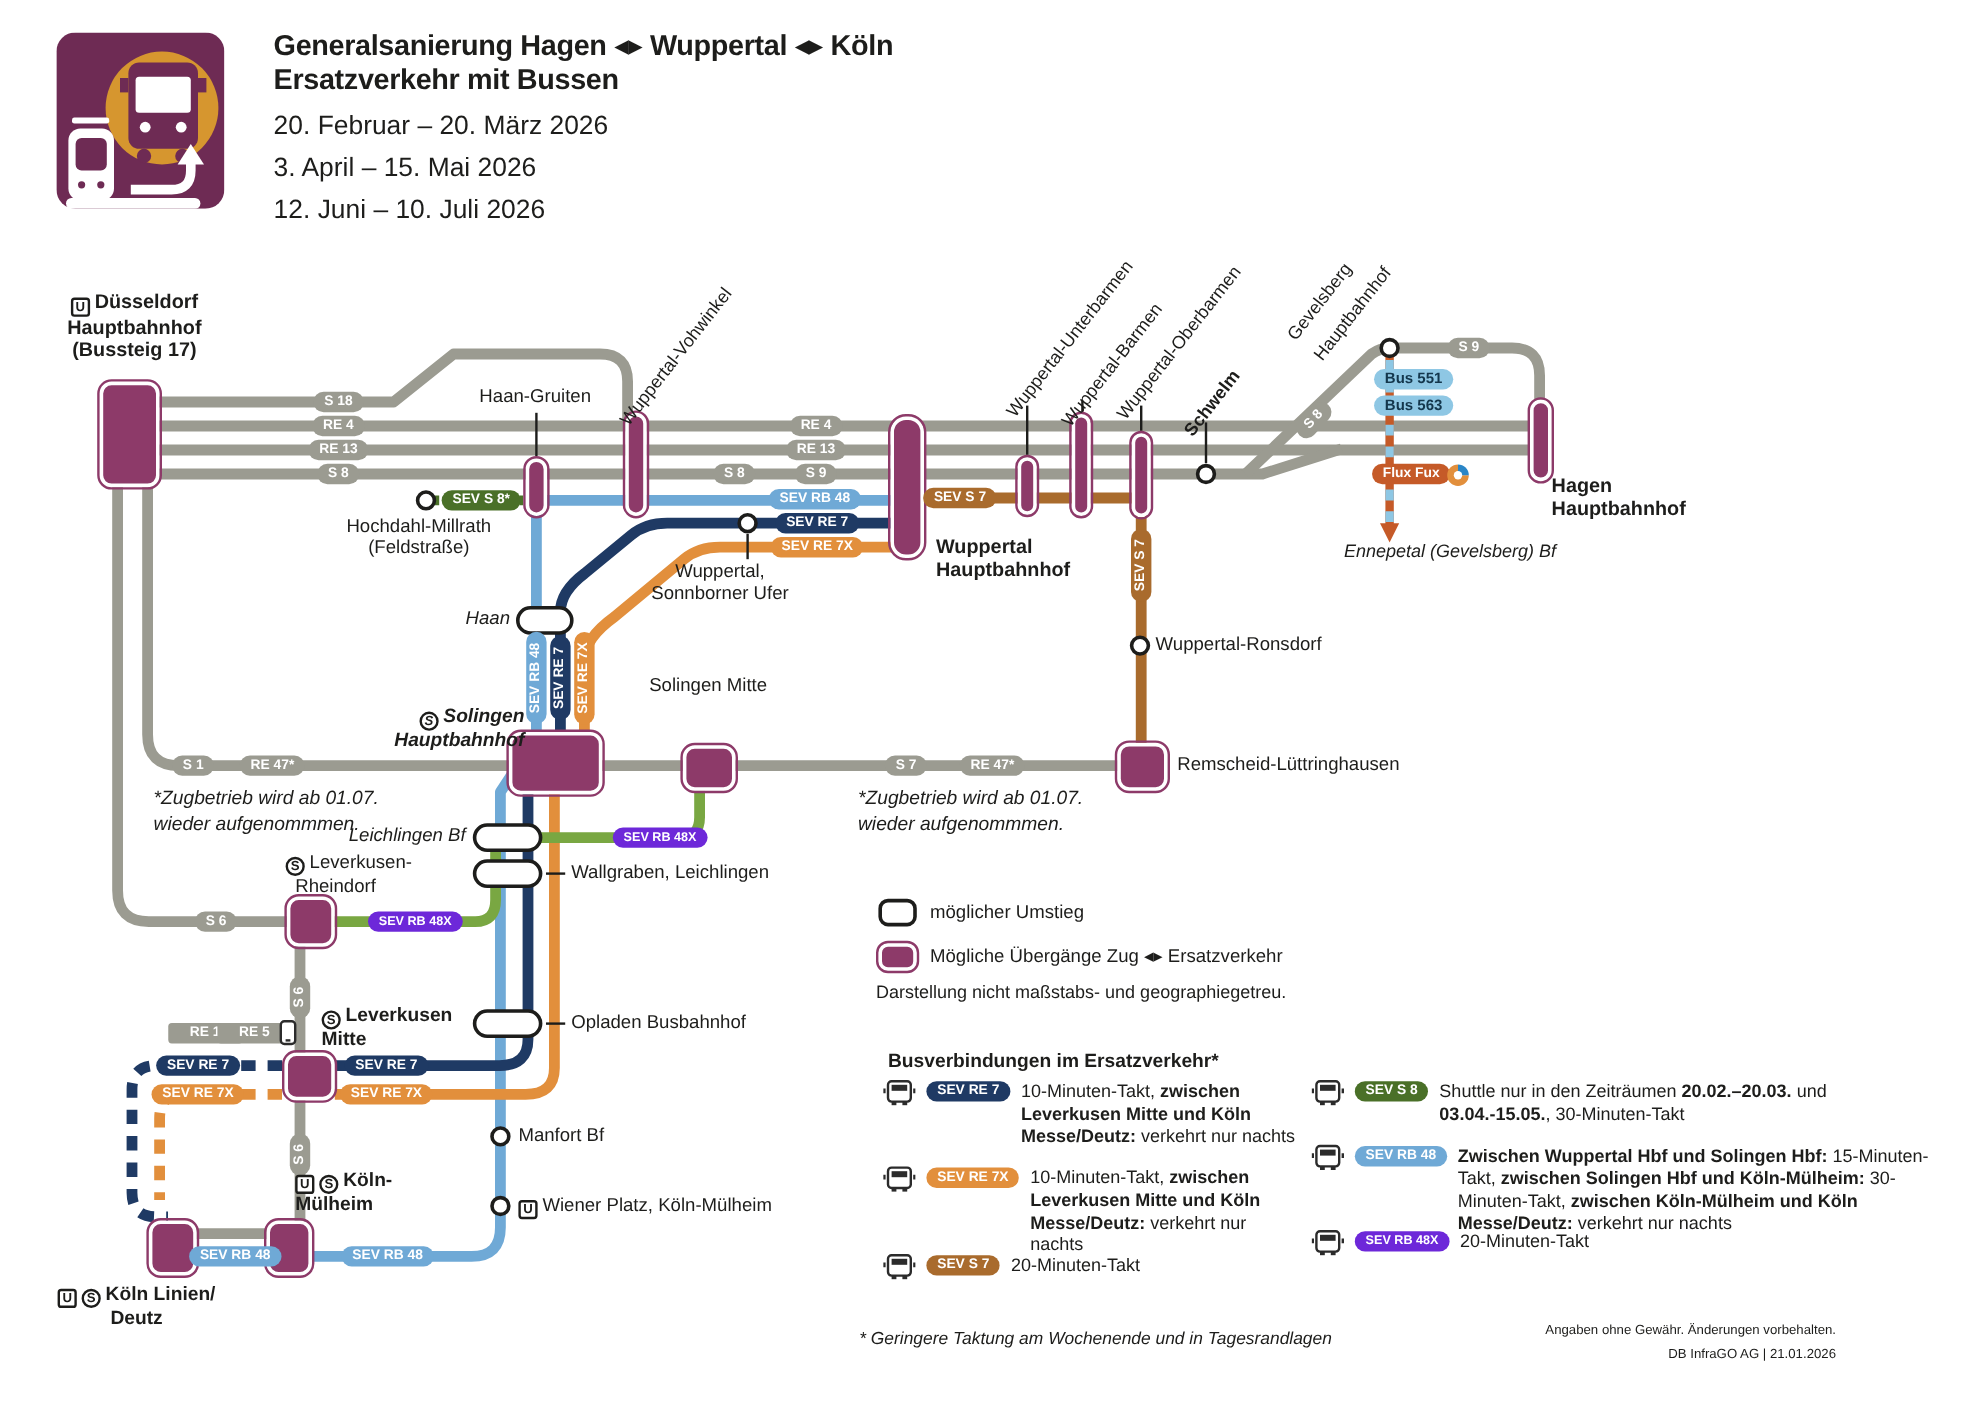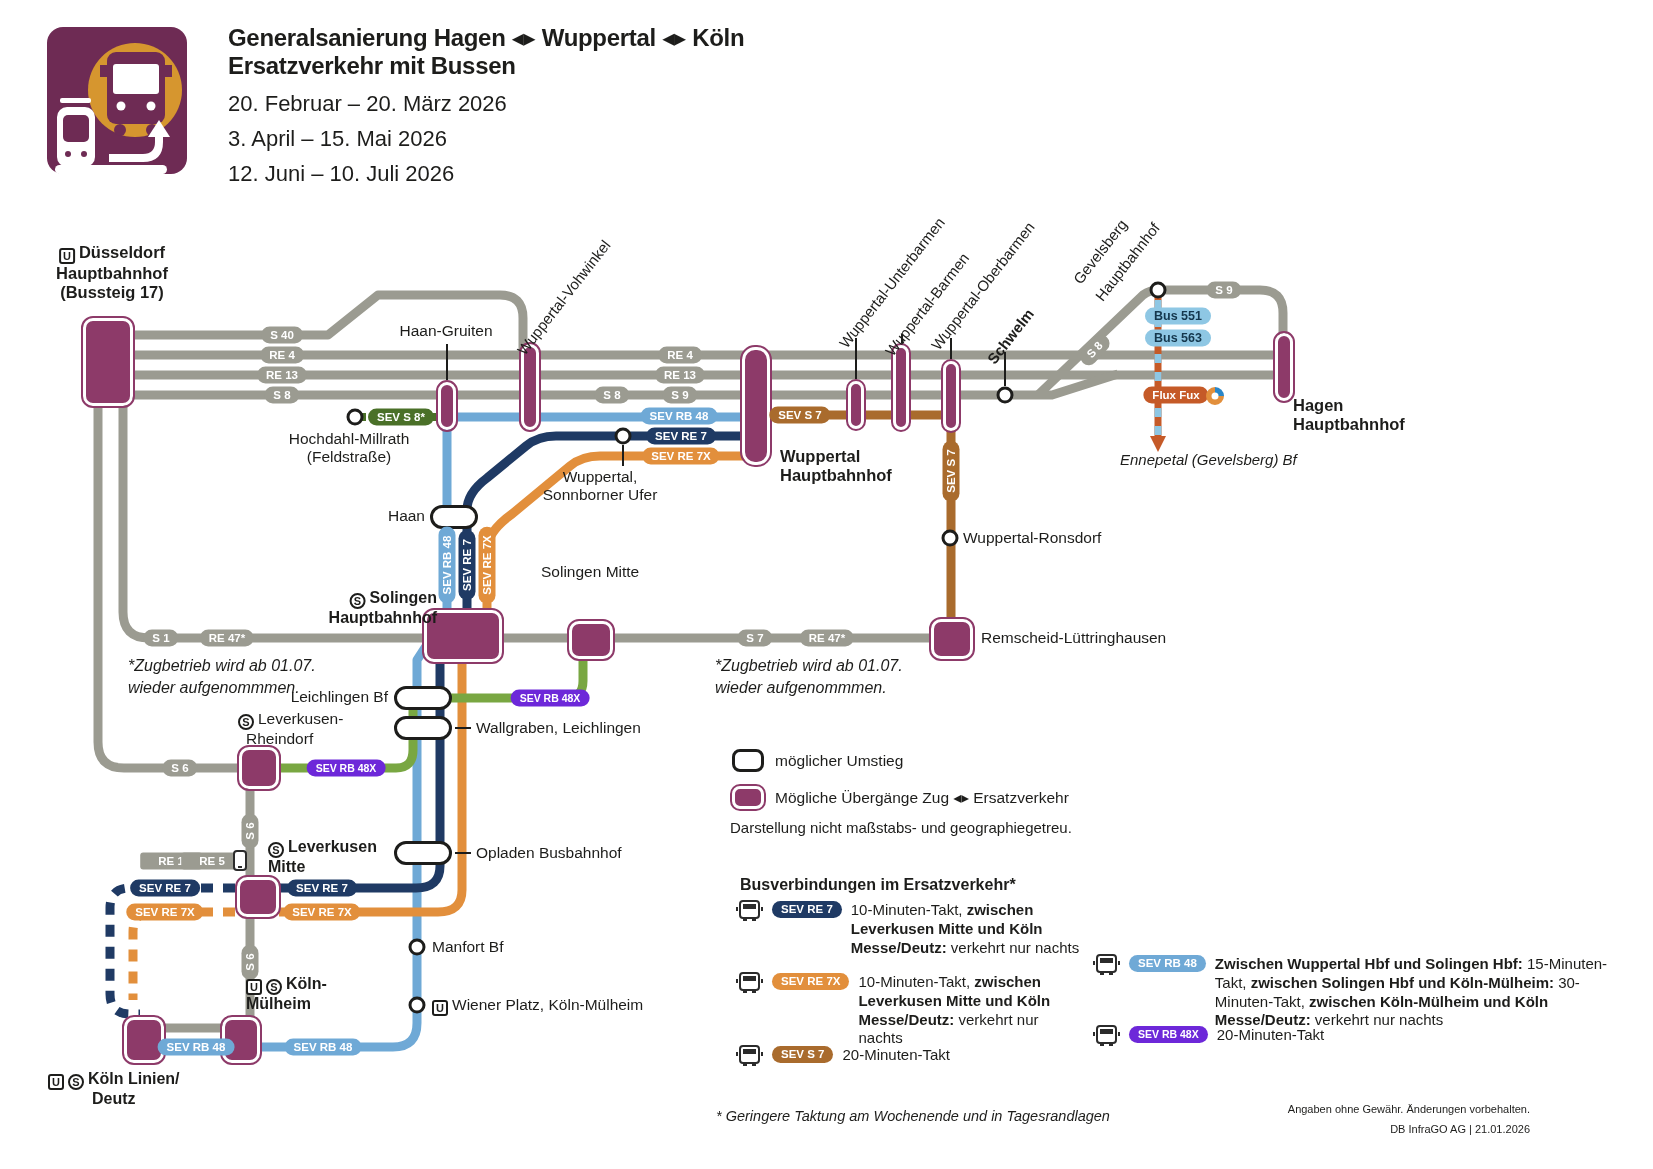--- a/index.html
+++ b/index.html
@@ -30,21 +30,21 @@
   .c-lgreen{background:#6d28d9;}
   .c-busblue{background:#8ec7e4;color:#14374d;font-size:12.5px;}
   .c-flux{background:#c55a28;}
   .bdg2{display:inline-block;color:#fff;font-weight:bold;font-size:11.5px;line-height:17px;height:17px;
         padding:0 9px;border-radius:9px;white-space:nowrap;}
   
   .lbl{position:absolute;font-size:15.5px;line-height:1.13;z-index:7;white-space:nowrap;}
   .b{font-weight:bold;}
   .it{font-style:italic;}
   .ctr{transform:translateX(-50%);text-align:center;}
-  .rgt{transform:translateX(-100%);text-align:right;}
+  .rgt{transform:translateX(-100%);text-align:right;font-style:italic;}
   .rot{position:absolute;font-size:15px;white-space:nowrap;transform-origin:left bottom;
        transform:rotate(-52deg);z-index:7;}
   .ico-u,.ico-s{display:inline-block;width:16px;height:16px;border:2px solid #1d1d1b;background:#fff;
        font-weight:bold;font-size:11px;line-height:12px;text-align:center;vertical-align:-2px;margin-right:4px;}
   .ico-u{border-radius:3px;}
   .ico-s{border-radius:50%;}
   .phone-ic{display:inline-block;width:14px;height:21px;border:2px solid #2b2b2b;border-radius:4px;
        background:#fff;position:relative;vertical-align:middle;}
   .phone-ic:after{content:"";position:absolute;left:3px;bottom:1px;width:4px;height:2px;background:#2b2b2b;}
   
@@ -168,21 +168,21 @@
   
   <div class="wcirc" style="left:355px;top:417px"></div>
   <div class="wcirc" style="left:623px;top:436px"></div>
   <div class="wcirc" style="left:1005px;top:395px"></div>
   <div class="wcirc" style="left:1158px;top:290px"></div>
   <div class="wcirc" style="left:950px;top:538px"></div>
   <div class="wcirc" style="left:417px;top:947px"></div>
   <div class="wcirc" style="left:417px;top:1005px"></div>
 
   
-  <div class="bdg c-gray" style="left:282px;top:335px">S 40</div>
+  <div class="bdg c-gray" style="left:282px;top:335px">S 18</div>
   <div class="bdg c-gray" style="left:282px;top:355px">RE 4</div>
   <div class="bdg c-gray" style="left:282px;top:375px">RE 13</div>
   <div class="bdg c-gray" style="left:282px;top:395px">S 8</div>
   <div class="bdg c-green" style="left:401px;top:417px">SEV S 8*</div>
   <div class="bdg c-gray" style="left:680px;top:355px">RE 4</div>
   <div class="bdg c-gray" style="left:680px;top:375px">RE 13</div>
   <div class="bdg c-gray" style="left:612px;top:395px">S 8</div>
   <div class="bdg c-gray" style="left:680px;top:395px">S 9</div>
   <div class="bdg c-blue" style="left:679px;top:416px">SEV RB 48</div>
   <div class="bdg c-navy" style="left:681px;top:436px">SEV RE 7</div>
@@ -320,20 +320,27 @@
     <span class="bdg2 c-orange">SEV RE 7X</span>
     <span class="leg-txt" style="width:250px;white-space:normal"><span>10-Minuten-Takt, </span><span class="b">zwischen Leverkusen Mitte und Köln Messe/Deutz:</span><span> verkehrt nur nachts</span></span>
   </div>
   <div class="leg-row" style="left:736px;top:1046px;width:345px">
     <svg class="busic" viewBox="0 0 27 24">
         <use href="#busico"></use>
       </svg>
     <span class="bdg2 c-brown">SEV S 7</span>
     <span class="leg-txt"><span>20-Minuten-Takt</span></span>
   </div>
+  <div class="leg-row" style="left:1093px;top:901px;width:500px">
+    <svg class="busic" viewBox="0 0 27 24">
+        <use href="#busico"></use>
+      </svg>
+    <span class="bdg2 c-green">SEV S 8</span>
+    <span class="leg-txt" style="width:400px;white-space:normal"><span>Shuttle nur in den Zeiträumen </span><span class="b">20.02.–20.03.</span><span> und </span><span class="b">03.04.-15.05.</span><span>, 30-Minuten-Takt</span></span>
+  </div>
   <div class="leg-row" style="left:1093px;top:955px;width:520px">
     <svg class="busic" viewBox="0 0 27 24">
         <use href="#busico"></use>
       </svg>
     <span class="bdg2 c-blue">SEV RB 48</span>
     <span class="leg-txt" style="width:430px;white-space:normal"><span class="b">Zwischen Wuppertal Hbf und Solingen Hbf:</span><span> 15-Minuten-Takt, </span><span class="b">zwischen Solingen Hbf und Köln-Mülheim:</span><span> 30-Minuten-Takt, </span><span class="b">zwischen Köln-Mülheim und Köln Messe/Deutz:</span><span> verkehrt nur nachts</span></span>
   </div>
   <div class="leg-row" style="left:1093px;top:1026px;width:500px">
     <svg class="busic" viewBox="0 0 27 24">
         <use href="#busico"></use>

